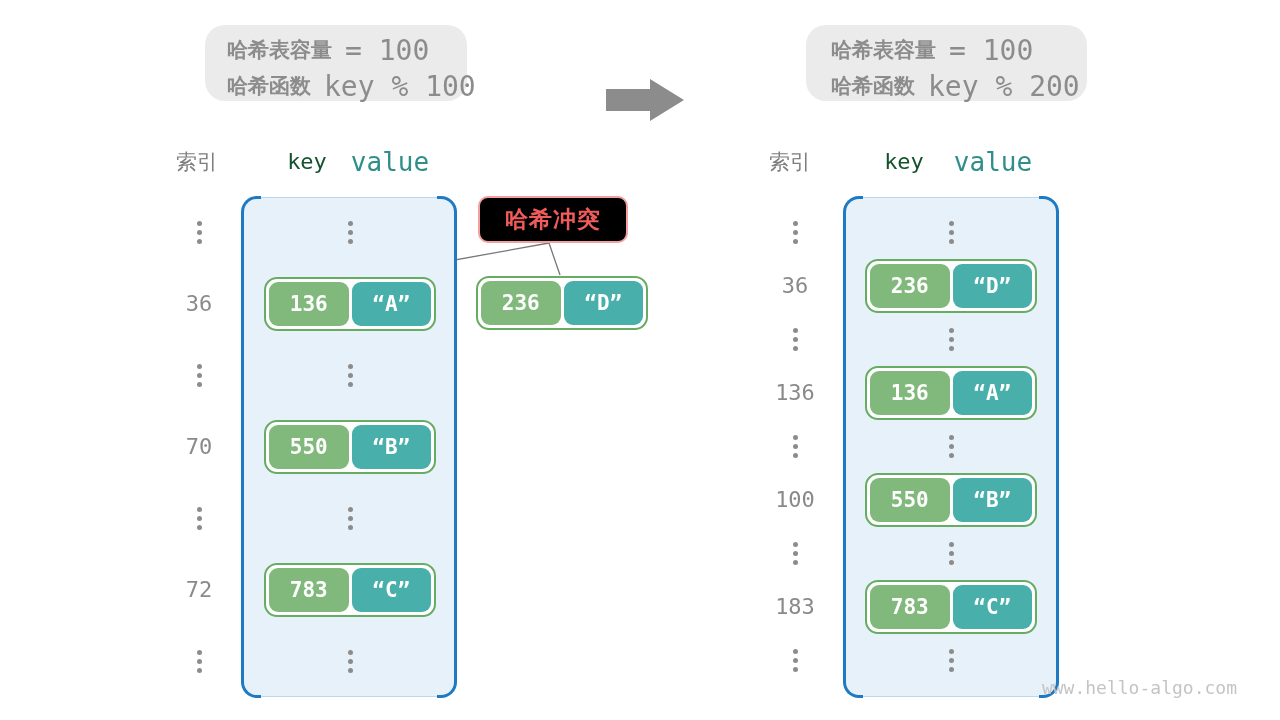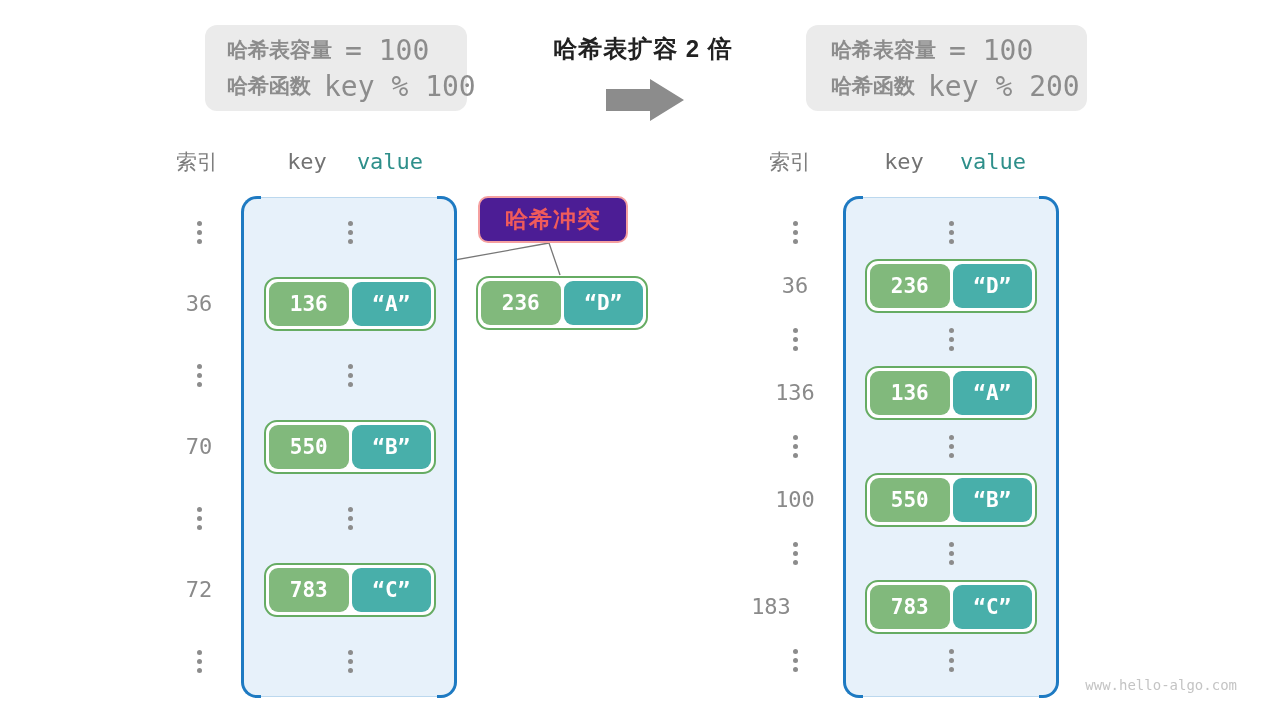--- a/index.html
+++ b/index.html
@@ -2,37 +2,37 @@
 <html><head>
 <meta charset="utf-8">
 <style>
   html,body{margin:0;padding:0;background:#fff;}
   #canvas{
     position:relative;width:1280px;height:720px;background:#ffffff;overflow:hidden;
     font-family:"Liberation Sans",sans-serif;
   }
   
   .info-box{
-    position:absolute;box-sizing:border-box;height:86px;background:#EBEBEB;
-    border-radius:12px;padding:7px 8px 0 22px;
+    position:absolute;box-sizing:border-box;height:76px;background:#EBEBEB;
+    border-radius:20px;padding:7px 8px 0 22px;
   }
   .info-line{height:36px;display:flex;align-items:center;gap:13px;white-space:pre;}
   .info-label{font-weight:700;font-size:21px;color:#8C8C8C;}
   .info-value{font-family:"DejaVu Sans Mono",monospace;font-size:28px;color:#8C8C8C;}
   
   #main-title{
     position:absolute;left:500px;top:33px;width:286px;text-align:center;
     font-weight:700;font-size:24px;color:#212121;letter-spacing:1px;white-space:pre;
   }
   #arrow-icon{position:absolute;left:606px;top:77px;}
   
   .col-header{position:absolute;top:148px;height:28px;line-height:28px;width:90px;text-align:center;}
   .col-header.cn{font-size:21px;color:#7E7E7E;}
-  .col-header.keyh{font-family:"DejaVu Sans Mono",monospace;font-size:22px;color:#737373;}
-  .col-header.valh{font-family:"DejaVu Sans Mono",monospace;font-size:22px;color:#2E8F8A;}
+  .col-header.keyh{font-family:"DejaVu Sans Mono",monospace;font-size:22px;color:#14532d;}
+  .col-header.valh{font-family:"DejaVu Sans Mono",monospace;font-size:26px;color:#2E8F8A;}
   
   .frame{
     position:absolute;width:214px;height:500px;box-sizing:border-box;
     background:#E7F1FA;border:1.5px solid #BCD8EE;border-radius:16px;
   }
   .bracket{position:absolute;top:-2px;bottom:-2px;width:20px;box-sizing:border-box;}
   .bracket.left{
     left:-2px;border-left:3px solid #1E7AC2;border-top:3px solid #1E7AC2;
     border-bottom:3px solid #1E7AC2;border-radius:16px 0 0 16px;
   }
@@ -54,30 +54,30 @@
   
   .index-label{
     position:absolute;width:90px;height:28px;line-height:28px;text-align:center;
     font-family:"DejaVu Sans Mono",monospace;font-size:22px;color:#8A8A8A;
   }
   .dots{position:absolute;width:10px;display:flex;flex-direction:column;gap:4px;align-items:center;}
   .dot{width:5px;height:5px;border-radius:50%;background:#8C8C8C;}
   
   #collision-label{
     position:absolute;left:478px;top:196px;width:150px;height:47px;box-sizing:border-box;
-    background:#4c1d95;border:2px solid #F5A0A0;border-radius:10px;
+    background:#000000;border:2px solid #F5A0A0;border-radius:10px;
     display:flex;align-items:center;justify-content:center;
     font-weight:700;font-size:23px;color:#F05B5B;letter-spacing:1px;
   }
   
   #connectors{position:absolute;left:0;top:0;pointer-events:none;}
   
   #watermark{
     position:absolute;top:677px;right:43px;font-family:"DejaVu Sans Mono",monospace;
-    font-size:14px;color:#C4C4C4;text-align:center;
+    font-size:18px;color:#C4C4C4;text-align:center;
   }
 </style>
 </head>
 <body>
 
 <div id="canvas">
 
   <svg id="connectors" width="1280" height="720">
     <line x1="549" y1="243" x2="355" y2="278" stroke="#777777" stroke-width="1.3"></line>
     <line x1="549" y1="243" x2="560" y2="275" stroke="#777777" stroke-width="1.3"></line>
@@ -87,21 +87,20 @@
     <div class="info-line">
       <span class="info-label">哈希表容量</span>
       <span class="info-value">= 100</span>
     </div>
     <div class="info-line">
       <span class="info-label">哈希函数</span>
       <span class="info-value">key % 100</span>
     </div>
   </div>
 
-  <div id="main-title">哈希表扩容 2 倍</div>
   <svg id="arrow-icon" width="80" height="46">
     <polygon points="0,12 44,12 44,2 78,23 44,44 44,34 0,34" fill="#8C8C8C"></polygon>
   </svg>
 
   <div class="info-box" style="left:806px;top:25px;width:281px;padding-left:25px;">
     <div class="info-line">
       <span class="info-label">哈希表容量</span>
       <span class="info-value">= 100</span>
     </div>
     <div class="info-line">
@@ -239,21 +238,21 @@
     <div class="dots" style="left: 790px; top: 542px;">
       <span class="dot"></span>
       <span class="dot"></span>
       <span class="dot"></span>
     </div>
     <div class="dots" style="left: 946px; top: 542px;">
       <span class="dot"></span>
       <span class="dot"></span>
       <span class="dot"></span>
     </div>
-    <div class="index-label" style="left: 726px; top: 592.5px; text-align: center;">183</div>
+    <div class="index-label" style="left: 750px; top: 592.5px; text-align: center;">183</div>
     <div class="pair" style="left: 865px; top: 579.5px;">
       <span class="cell key">783</span>
       <span class="cell val">“C”</span>
     </div>
     <div class="dots" style="left: 790px; top: 649px;">
       <span class="dot"></span>
       <span class="dot"></span>
       <span class="dot"></span>
     </div>
     <div class="dots" style="left: 946px; top: 649px;">

